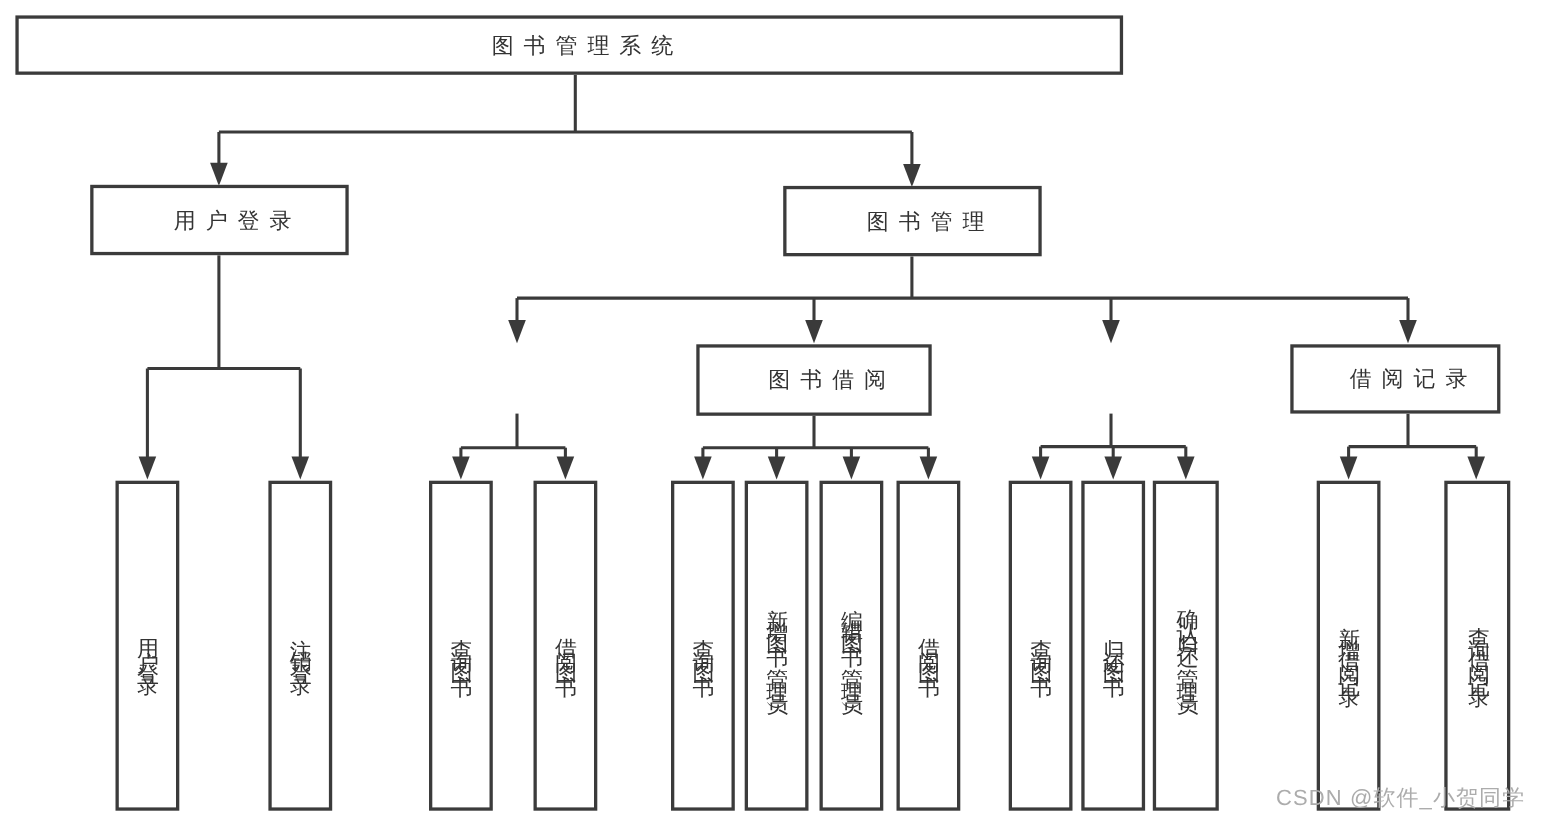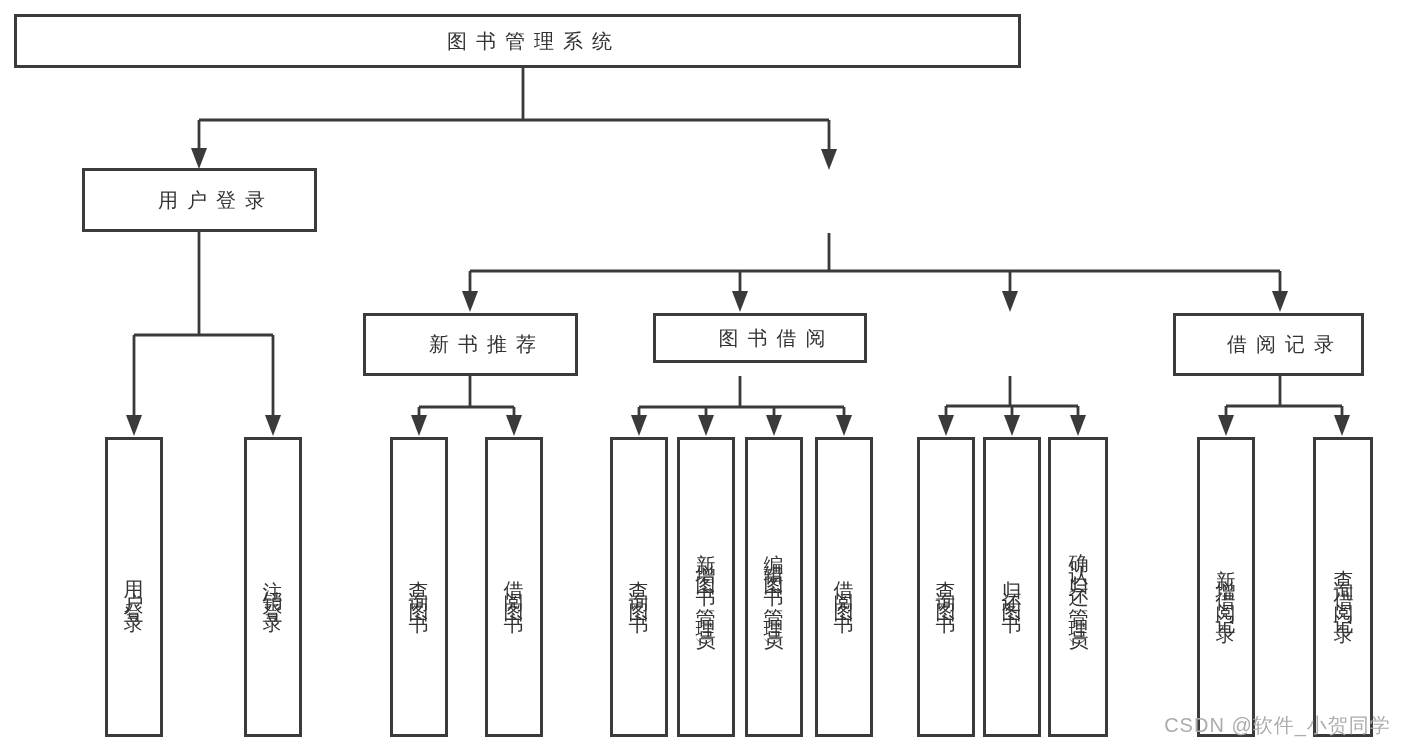--- a/index.html
+++ b/index.html
@@ -41,21 +41,21 @@
     text-align: center;
     font-size: 20px;
     letter-spacing: 11px;
     line-height: 52px;
   }
   #watermark {
     position: absolute;
     left: 1160px;
     top: 712px;
     width: 235px;
-    text-align: center;
+    text-align: left;
     font-size: 20px;
     color: #acacac;
     letter-spacing: 1px;
     white-space: nowrap;
     z-index: 2;
   }
 </style>
 </head>
 <body>
 
@@ -126,23 +126,23 @@
         <line x1="1226" y1="406" x2="1226" y2="418" stroke="#3a3a3a" stroke-width="2.8"></line>
         <polygon points="1218,415 1234,415 1226,436" fill="#3a3a3a"></polygon>
         <line x1="1342" y1="406" x2="1342" y2="418" stroke="#3a3a3a" stroke-width="2.8"></line>
         <polygon points="1334,415 1350,415 1342,436" fill="#3a3a3a"></polygon>
       </g>
     </svg>
 
   <div class="box h" style="left:14px;top:14px;width:1007px;height:54px">图书管理系统</div>
 
   <div class="box h" style="left:82px;top:168px;width:235px;height:64px">用户登录</div>
+  <div class="box h" style="left:712px;top:169px;width:235px;height:64px">图书管理</div>
 
-  <div class="box h" style="left:363px;top:313px;width:215px;height:63px">新书推荐</div>
-  <div class="box h" style="left:653px;top:313px;width:214px;height:50px">图书借阅</div>
+  <div class="box h" style="left:633px;top:313px;width:214px;height:65px">图书借阅</div>
   <div class="box h" style="left:1173px;top:313px;width:191px;height:63px">借阅记录</div>
 
   <div class="box v" style="left:105px;top:437px;width:58px;height:300px">用户登录</div>
   <div class="box v" style="left:244px;top:437px;width:58px;height:300px">注销登录</div>
 
   <div class="box v" style="left:390px;top:437px;width:58px;height:300px">查询图书</div>
   <div class="box v" style="left:485px;top:437px;width:58px;height:300px">借阅图书</div>
 
   <div class="box v" style="left:610px;top:437px;width:58px;height:300px">查询图书</div>
   <div class="box v" style="left:677px;top:437px;width:58px;height:300px">新增图书（管理员）</div>

